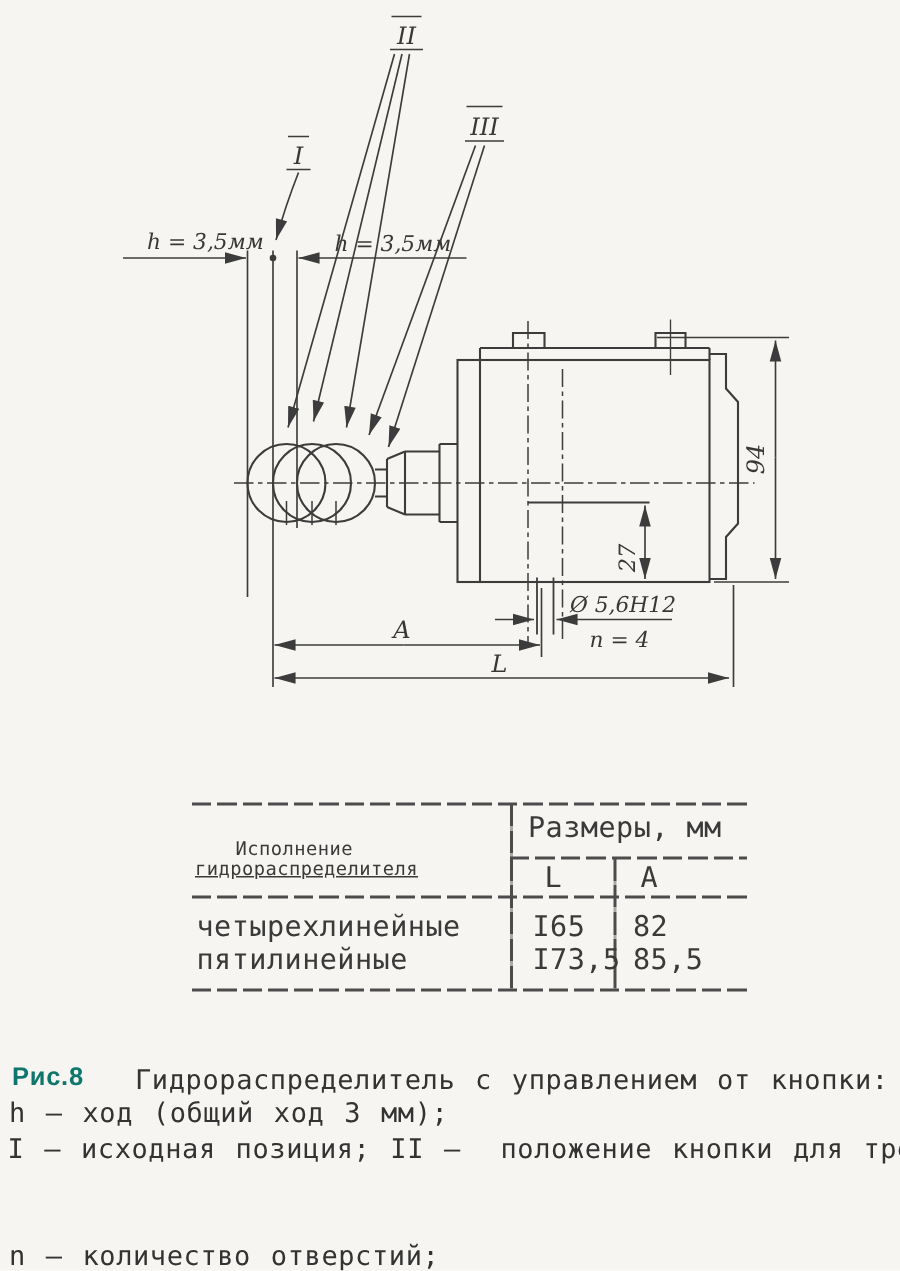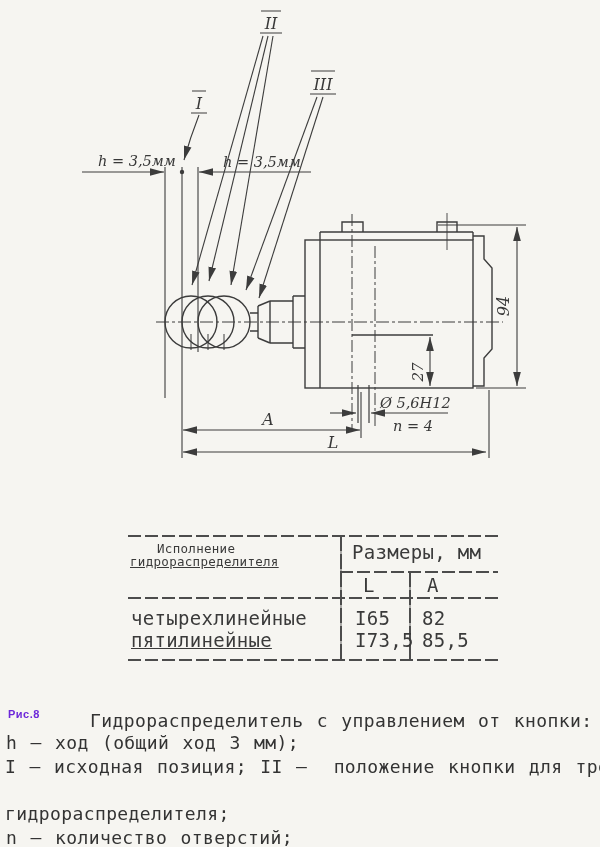--- a/index.html
+++ b/index.html
@@ -15,26 +15,26 @@
   .drawing{position:absolute;left:0;top:0;width:600px;height:530px;}
   .drawing text{fill:#383838;}
   .dwg-italic{font-family:"DejaVu Serif", serif;font-style:italic;}
   
   .spec-table{position:absolute;left:128px;top:535px;width:370px;height:126px;}
   .hline{position:absolute;height:2px;
     background-image:repeating-linear-gradient(90deg,#4c4c4c 0 13px,rgba(0,0,0,0) 13px 17px);}
   .vline{position:absolute;width:1.6px;
     background-image:repeating-linear-gradient(180deg,#4c4c4c 0 15px,rgba(76,76,76,.45) 15px 18px);}
   .tcell{position:absolute;white-space:pre;color:#3a3a3a;}
-  .t-small{font-size:12.5px;letter-spacing:.3px;}
+  .t-small{font-size:12.5px;letter-spacing:.3px;margin-top:17px;}
   .t-big{font-size:19px;letter-spacing:.3px;}
   
   .cap{position:absolute;white-space:pre;font-size:18px;letter-spacing:.4px;word-spacing:2px;color:#333;}
   .fig-label{position:absolute;font-family:"Liberation Sans", sans-serif;font-weight:bold;
-    font-size:11px;letter-spacing:.5px;color:#6d28d9;}
+    font-size:17px;letter-spacing:.5px;color:#0f766e;}
 </style>
 </head>
 <body>
 
 <div class="page">
 
   <svg class="drawing" viewBox="0 0 600 530" xmlns="http://www.w3.org/2000/svg">
     <defs>
       <marker id="arr" viewBox="0 0 12 8" refX="12" refY="4" markerWidth="13" markerHeight="8.5" orient="auto">
         <path d="M0,0.7 L12,4 L0,7.3 Z" fill="#3c3c3c"></path>
@@ -159,24 +159,23 @@
     <div class="tcell t-small" style="left:29px;top:6px;">Исполнение</div>
     <div class="tcell t-small" style="left:2px;top:19px;text-decoration:underline;">гидрораспределителя</div>
     <div class="tcell t-big" style="left:224px;top:6px;">Размеры, мм</div>
     <div class="tcell t-big" style="left:235px;top:39px;">L</div>
     <div class="tcell t-big" style="left:299px;top:39px;">A</div>
 
     <div class="tcell t-big" style="left:3px;top:72px;">четырехлинейные</div>
     <div class="tcell t-big" style="left:227px;top:72px;">I65</div>
     <div class="tcell t-big" style="left:294px;top:72px;">82</div>
 
-    <div class="tcell t-big" style="left:3px;top:94px;text-decoration:underline;">пятилинейные</div>
+    <div class="tcell t-big" style="left:3px;top:94px;">пятилинейные</div>
     <div class="tcell t-big" style="left:227px;top:94px;">I73,5</div>
     <div class="tcell t-big" style="left:294px;top:94px;">85,5</div>
   </div>
 
   <div class="fig-label" style="left:8px;top:708px;">Рис.8</div>
   <div class="cap" style="left:90px;top:710px;">Гидрораспределитель с управлением от кнопки:</div>
   <div class="cap" style="left:6px;top:732px;">h – ход (общий ход 3 мм);</div>
   <div class="cap" style="left:5px;top:756px;">I – исходная позиция; II –  положение кнопки для трехпозиционного</div>
-  <div class="cap" style="left:5px;top:803px;">гидрораспределителя;</div>
   <div class="cap" style="left:6px;top:827px;">n – количество отверстий;</div>
 </div>
 
 </body></html>

